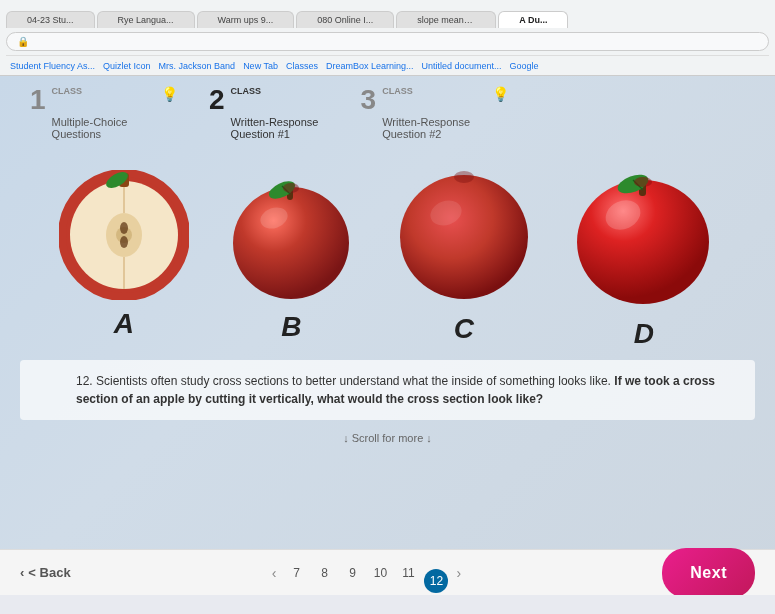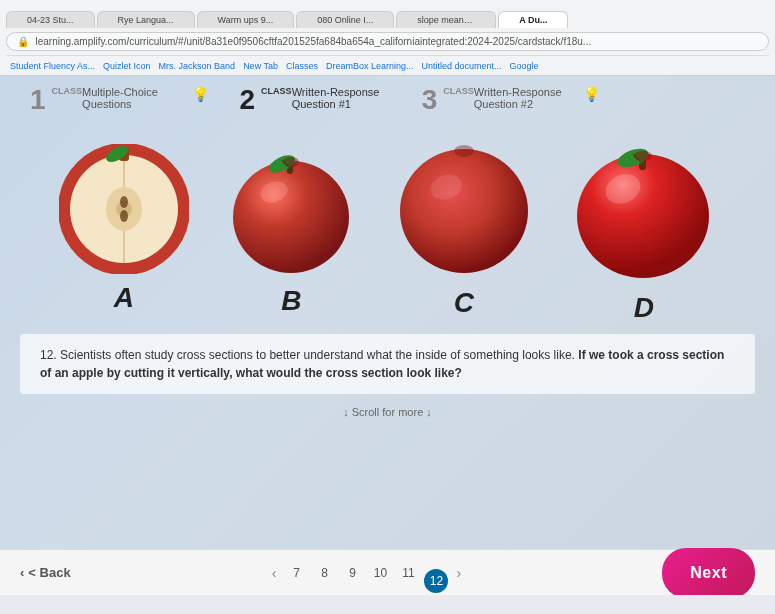--- a/index.html
+++ b/index.html
@@ -103,21 +103,22 @@
       font-size: 28px;
       font-weight: bold;
       color: #888;
       line-height: 1;
     }
     .step-number.active {
       color: #333;
     }
     .step-info {
       display: flex;
-      flex-direction: row;
+      flex-direction: column;
+      gap: 20px;
     }
     .step-class-label {
       font-size: 9px;
       color: #888;
       text-transform: uppercase;
       font-weight: bold;
     }
     .step-title {
       font-size: 11px;
       color: #555;
@@ -161,20 +162,21 @@
     .question-area {
       background: rgba(255,255,255,0.7);
       padding: 12px 20px;
       margin: 0 0 8px;
       border-radius: 4px;
     }
     .question-text {
       font-size: 12px;
       color: #333;
       line-height: 1.5;
+      margin-left: 36px;
     }
     .question-text strong {
       font-weight: bold;
     }
     .scroll-hint {
       text-align: center;
       font-size: 11px;
       color: #666;
       padding: 4px 0;
       display: flex;
@@ -256,21 +258,20 @@
   <div class="tab-bar">
     <div class="tab">04-23 Stu...</div>
     <div class="tab">Rye Langua...</div>
     <div class="tab">Warm ups 9...</div>
     <div class="tab">080 Online I...</div>
     <div class="tab">slope means...</div>
     <div class="tab active">A Du...</div>
   </div>
   <div class="address-bar">
     <span>🔒</span>
-    <span>learning.amplify.com/curriculum/#/unit/8a31e0f9506cftfa201525fa684ba654a_californiaintegrated:2024-2025/cardstack/f18u...</span>
   </div>
   <div class="bookmarks-bar">
     <span class="bookmark-item">Student Fluency As...</span>
     <span class="bookmark-item">Quizlet Icon</span>
     <span class="bookmark-item">Mrs. Jackson Band</span>
     <span class="bookmark-item">New Tab</span>
     <span class="bookmark-item">Classes</span>
     <span class="bookmark-item">DreamBox Learning...</span>
     <span class="bookmark-item">Untitled document...</span>
     <span class="bookmark-item">Google</span>

